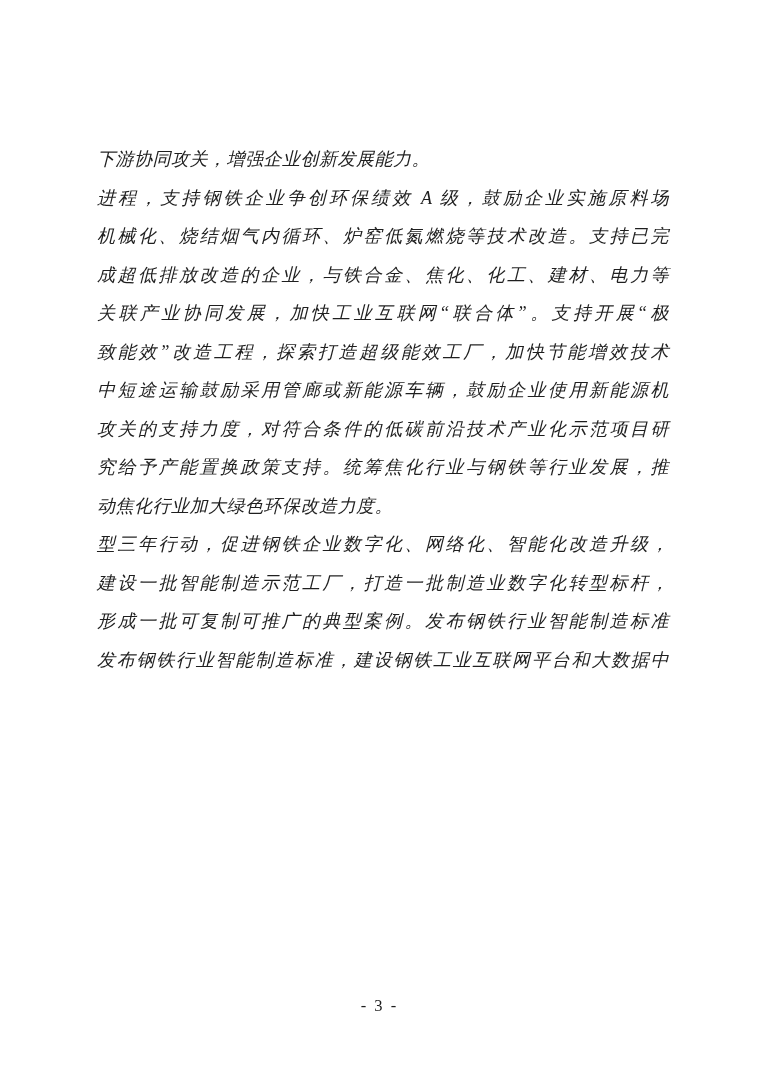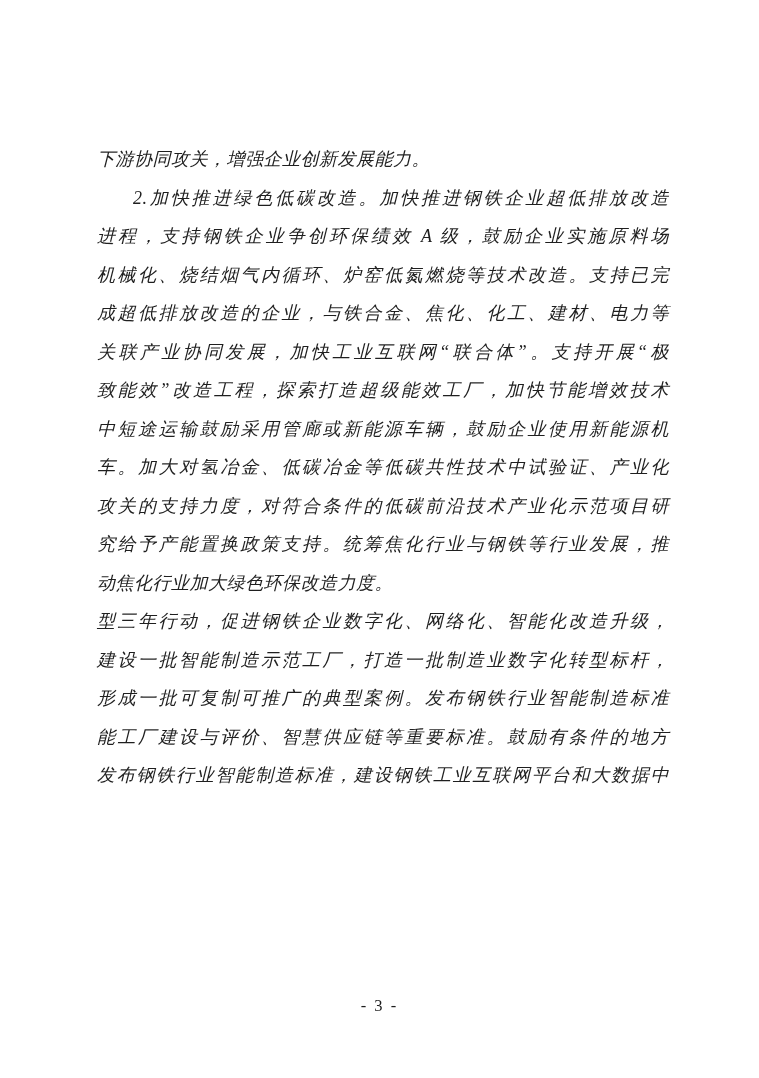--- a/index.html
+++ b/index.html
@@ -52,31 +52,28 @@
     letter-spacing: 2px;
     color: #1f1f1f;
   }
 </style>
 </head>
 <body>
 
 <div class="page">
   <div class="text-block">
     <div class="line para-end">下游协同攻关，增强企业创新发展能力。</div>
-    <div class="line indent">2.加快推进绿色低碳改造。加快推进钢铁企业超低排放改造</div>
     <div class="line">进程，支持钢铁企业争创环保绩效 A 级，鼓励企业实施原料场</div>
     <div class="line">机械化、烧结烟气内循环、炉窑低氮燃烧等技术改造。支持已完</div>
     <div class="line">成超低排放改造的企业，与铁合金、焦化、化工、建材、电力等</div>
     <div class="line">关联产业协同发展，加快工业互联网“联合体”。支持开展“极</div>
     <div class="line">致能效”改造工程，探索打造超级能效工厂，加快节能增效技术</div>
     <div class="line">中短途运输鼓励采用管廊或新能源车辆，鼓励企业使用新能源机</div>
-    <div class="line">车。加大对氢冶金、低碳冶金等低碳共性技术中试验证、产业化</div>
     <div class="line">攻关的支持力度，对符合条件的低碳前沿技术产业化示范项目研</div>
     <div class="line">究给予产能置换政策支持。统筹焦化行业与钢铁等行业发展，推</div>
     <div class="line para-end">动焦化行业加大绿色环保改造力度。</div>
     <div class="line">型三年行动，促进钢铁企业数字化、网络化、智能化改造升级，</div>
     <div class="line">建设一批智能制造示范工厂，打造一批制造业数字化转型标杆，</div>
     <div class="line">形成一批可复制可推广的典型案例。发布钢铁行业智能制造标准</div>
-    <div class="line">能工厂建设与评价、智慧供应链等重要标准。鼓励有条件的地方</div>
     <div class="line">发布钢铁行业智能制造标准，建设钢铁工业互联网平台和大数据中</div>
   </div>
   <div class="page-number">- 3 -</div>
 </div>
 
 </body></html>

